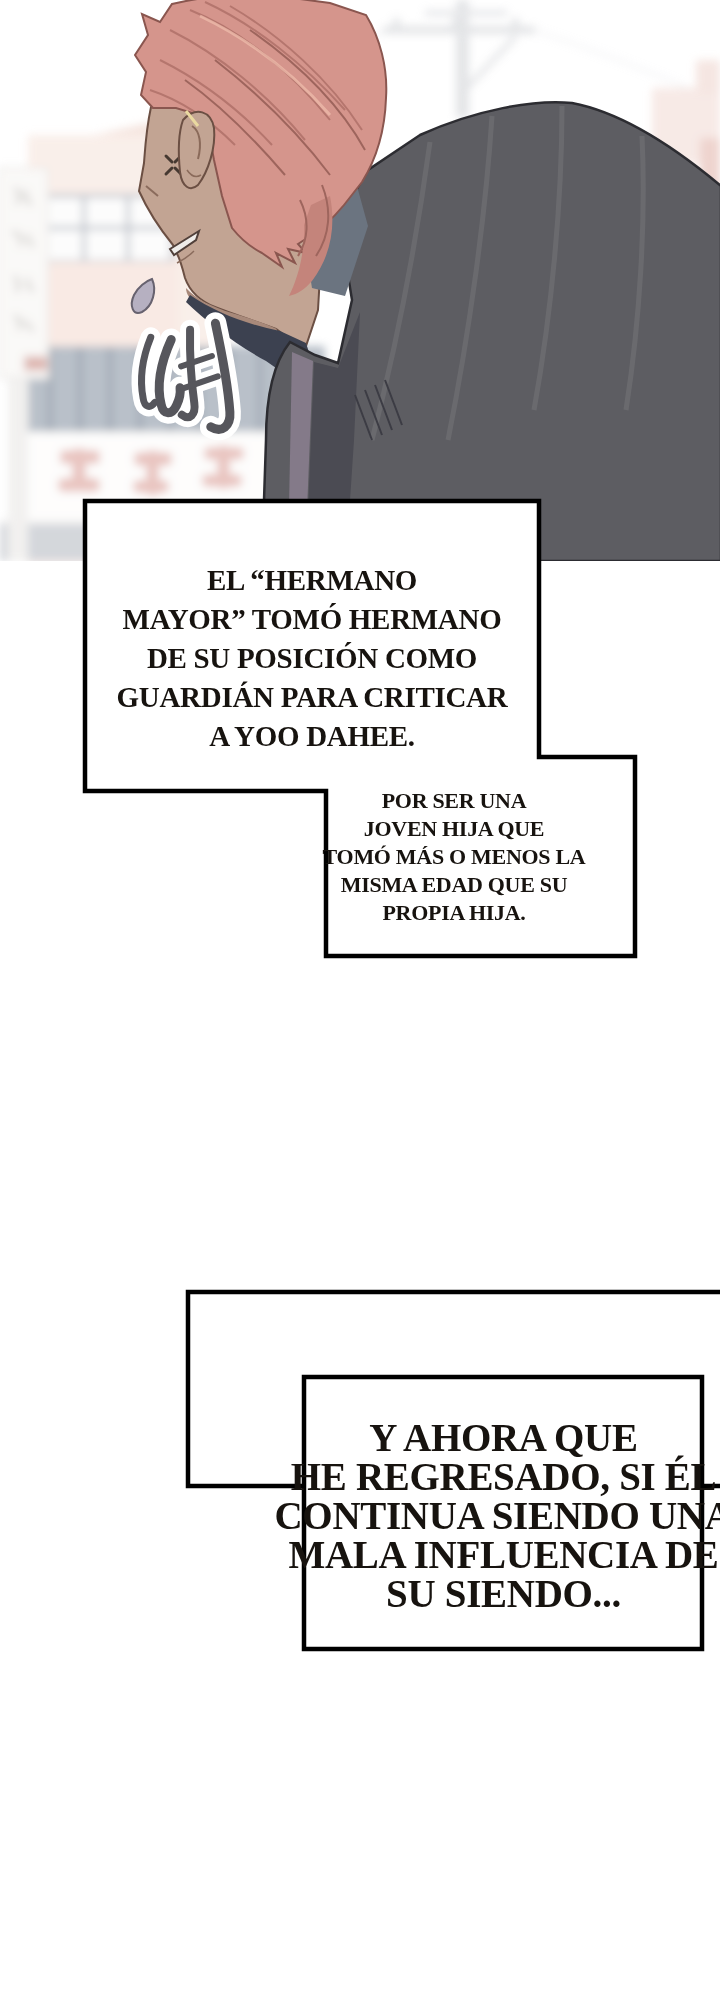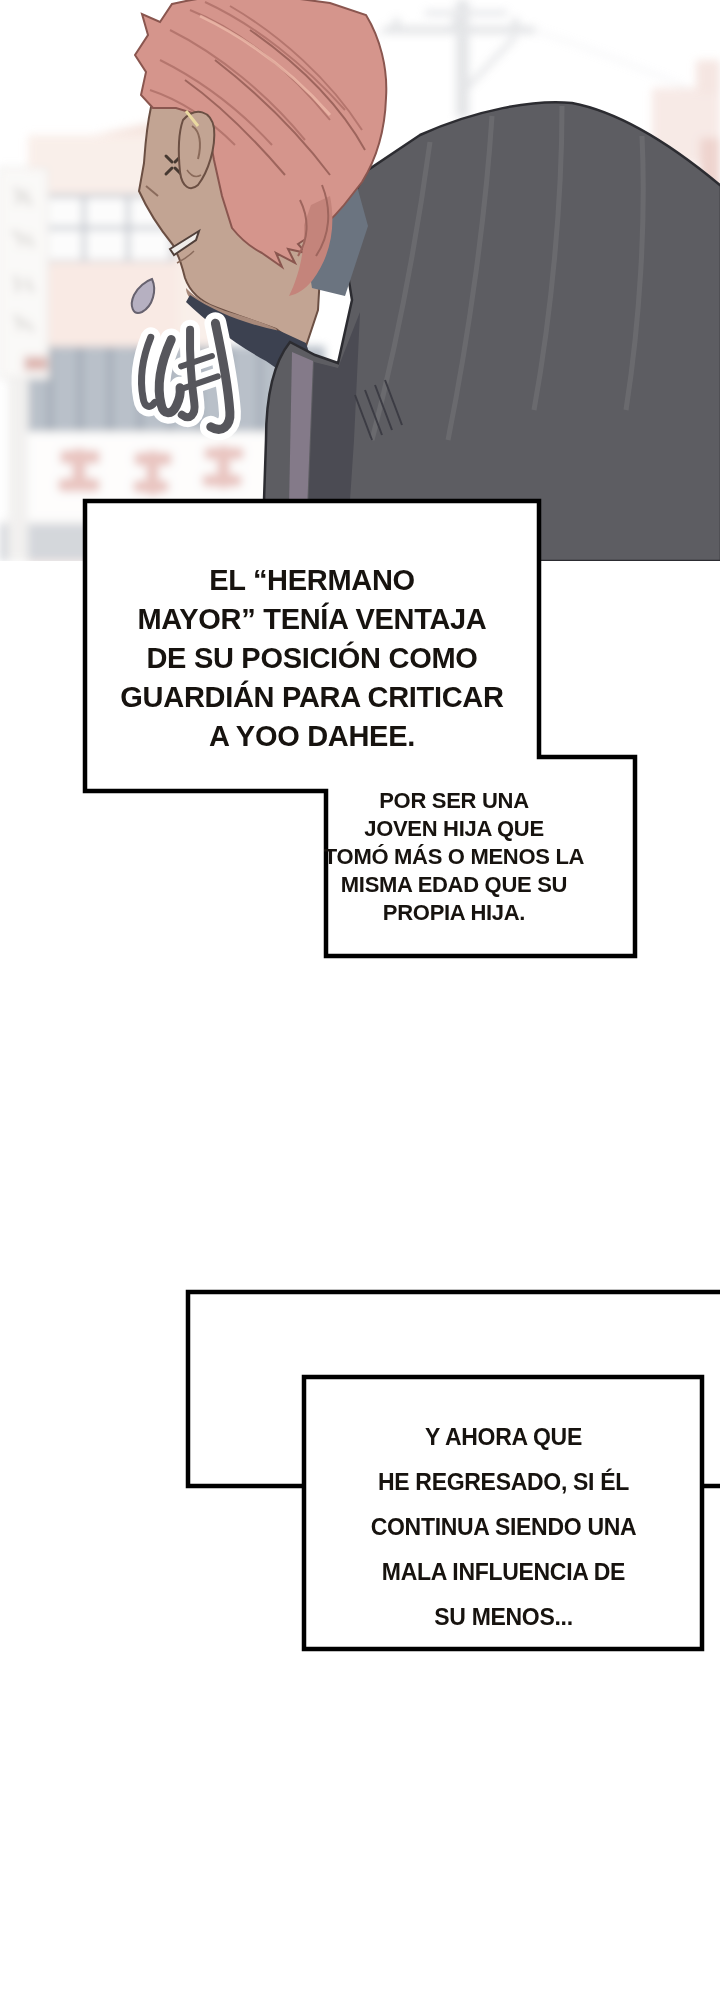--- a/index.html
+++ b/index.html
@@ -8,24 +8,24 @@
     background:#ffffff;overflow:hidden;
     font-family:"Liberation Sans", sans-serif;
   }
   #scene-wrap{position:absolute;left:0;top:0;width:720px;height:561px;}
   #panel-layer{position:absolute;left:0;top:0;width:720px;height:1995px;pointer-events:none;}
   .caption{
     position:absolute;display:flex;flex-direction:column;justify-content:center;
     align-items:center;text-align:center;
     font-weight:700;color:#17130f;letter-spacing:-0.3px;
   }
-  .caption span{display:block;white-space:nowrap;}
+  .caption span{display:block;white-space:nowrap;font-family:Liberation Serif, serif;}
   #caption1{left:89px;top:505px;width:446px;height:282px;font-size:29px;line-height:39px;padding-top:12px;}
   #caption2{left:330px;top:761px;width:248px;height:191px;font-size:22px;line-height:28px;}
-  #caption4{left:308px;top:1381px;width:391px;height:265px;font-size:23px;line-height:39px;padding-top:14px;gap:6px;}
+  #caption4{left:308px;top:1381px;width:391px;height:265px;font-size:39px;line-height:39px;padding-top:2px;}
 </style>
 </head>
 <body>
 
 <div id="page">
 
   <div id="scene-wrap">
     <svg width="720" height="561" viewBox="0 0 720 561" xmlns="http://www.w3.org/2000/svg">
       <defs>
         <filter id="bgblur" x="-10%" y="-10%" width="120%" height="120%">
@@ -231,35 +231,35 @@
 
     <path d="M 85,501 L 539,501 L 539,757 L 635,757 L 635,956 L 326,956 L 326,791 L 85,791 Z" fill="#ffffff" stroke="#000000" stroke-width="4.5" stroke-linejoin="miter"></path>
 
     <path d="M 726,1292 L 188,1292 L 188,1486 L 726,1486" fill="#ffffff" stroke="#000000" stroke-width="4.5"></path>
 
     <rect x="304" y="1377" width="398" height="272" fill="#ffffff" stroke="#000000" stroke-width="4.5"></rect>
   </svg>
 
   <div id="caption1" class="caption">
     <span>EL “HERMANO</span>
-    <span>MAYOR” TENÍA VENTAJA</span>
+    <span>MAYOR” TOMÓ HERMANO</span>
     <span>DE SU POSICIÓN COMO</span>
     <span>GUARDIÁN PARA CRITICAR</span>
     <span>A YOO DAHEE.</span>
   </div>
 
   <div id="caption2" class="caption">
     <span>POR SER UNA</span>
     <span>JOVEN HIJA QUE</span>
     <span>TOMÓ MÁS O MENOS LA</span>
     <span>MISMA EDAD QUE SU</span>
     <span>PROPIA HIJA.</span>
   </div>
 
   <div id="caption4" class="caption">
     <span>Y AHORA QUE</span>
     <span>HE REGRESADO, SI ÉL</span>
     <span>CONTINUA SIENDO UNA</span>
     <span>MALA INFLUENCIA DE</span>
-    <span>SU MENOS...</span>
+    <span>SU SIENDO...</span>
   </div>
 
 </div>
 
 </body></html>

